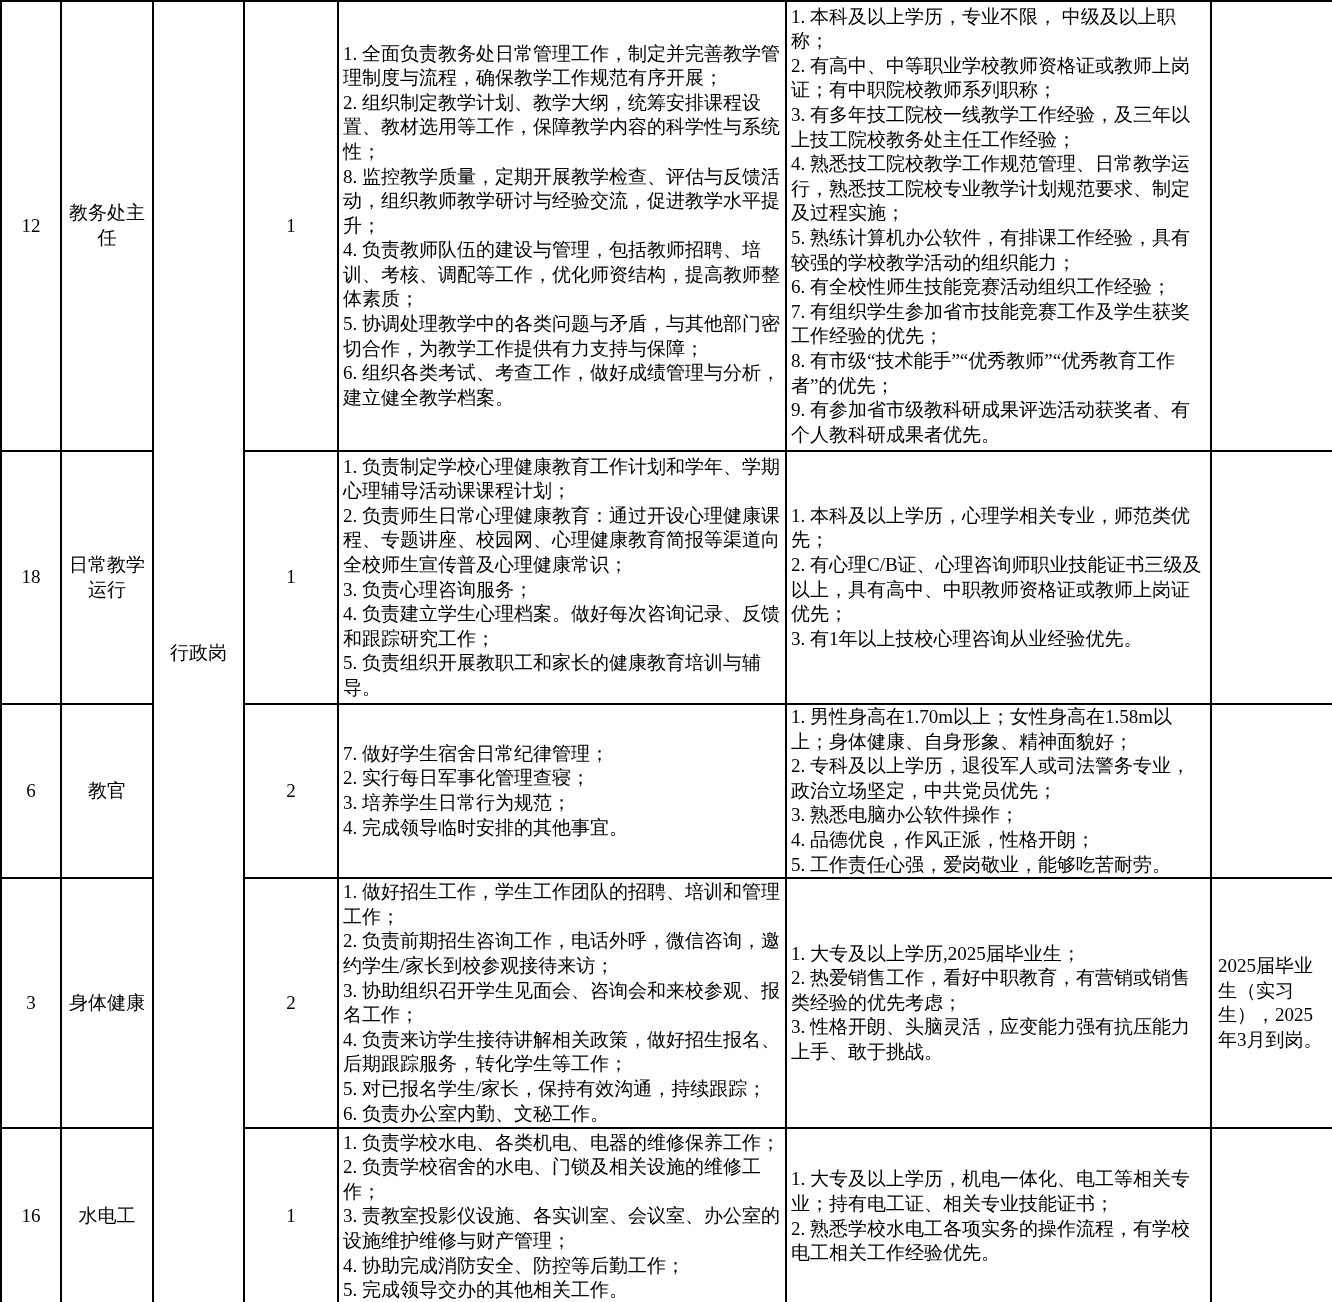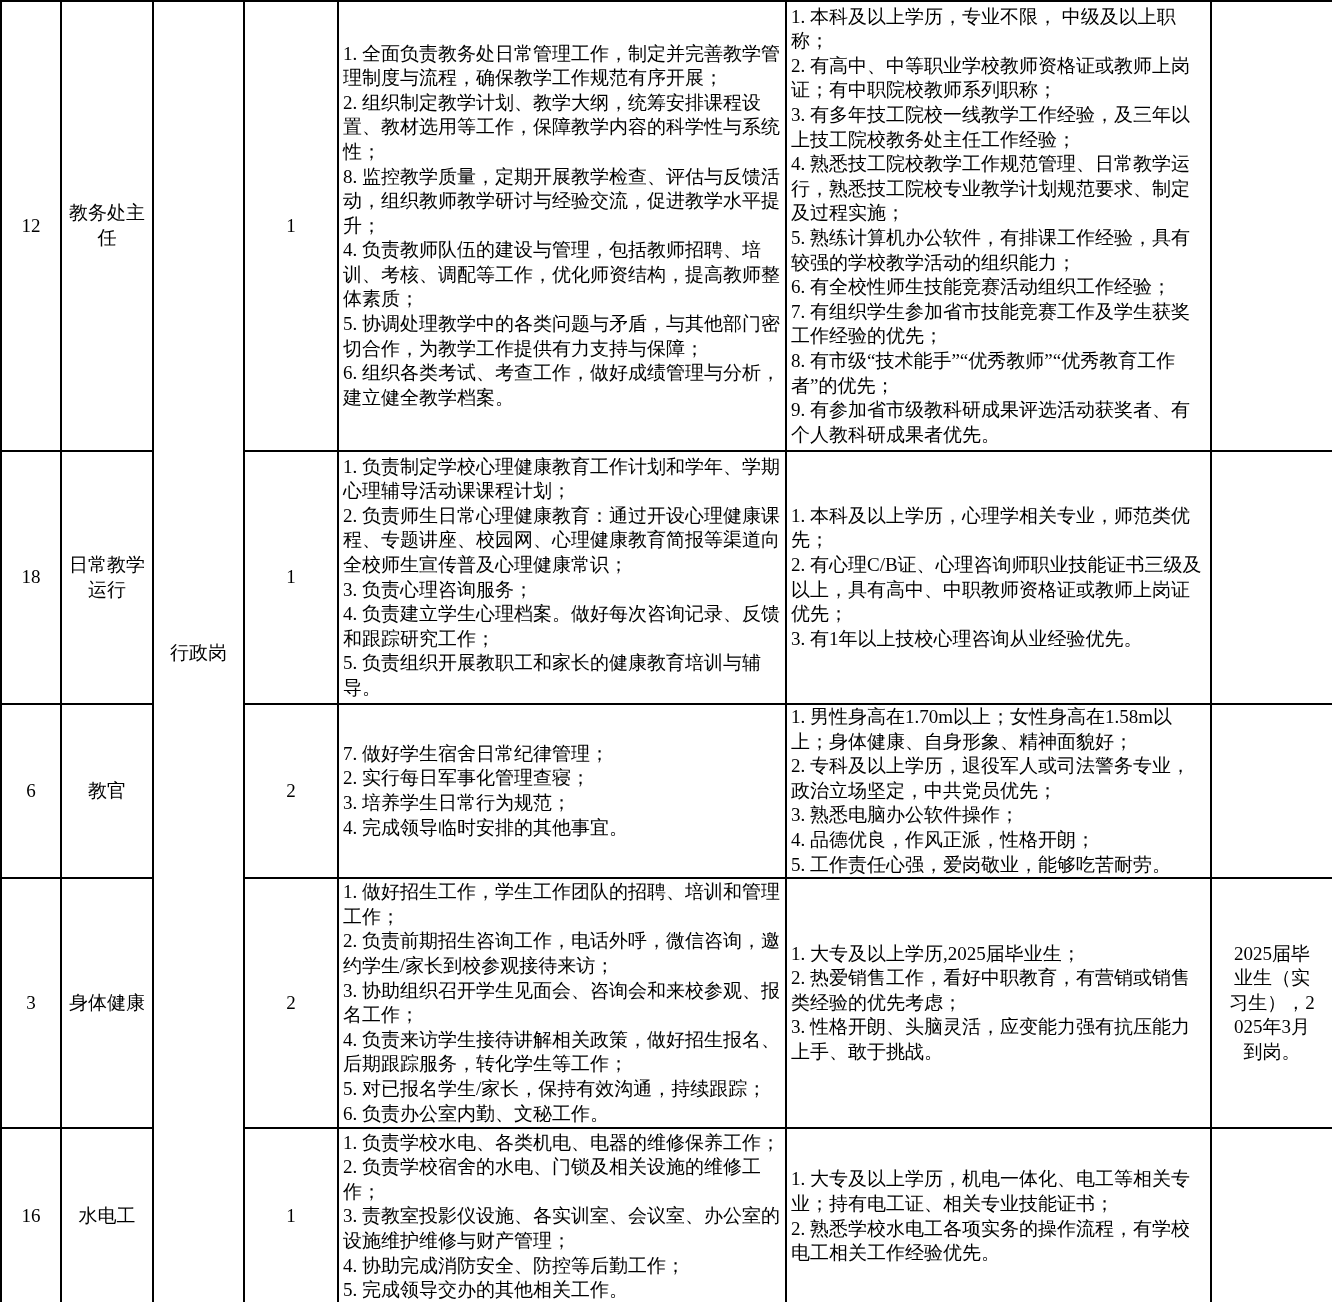--- a/index.html
+++ b/index.html
@@ -19,22 +19,22 @@
     overflow: hidden;
   }
   td.center { text-align: center; padding: 0 2px; }
   td.text {
     text-align: left;
     padding: 0 3px 0 4px;
     white-space: pre-line;
     word-break: break-all;
   }
   td.note {
-    text-align: center;
-    padding: 0 14px;
+    text-align: left;
+    padding: 0 6px;
     word-break: break-all;
   }
 </style>
 </head>
 <body>
 
 <table class="recruit">
   <colgroup>
     <col style="width:60px">
     <col style="width:92px">

